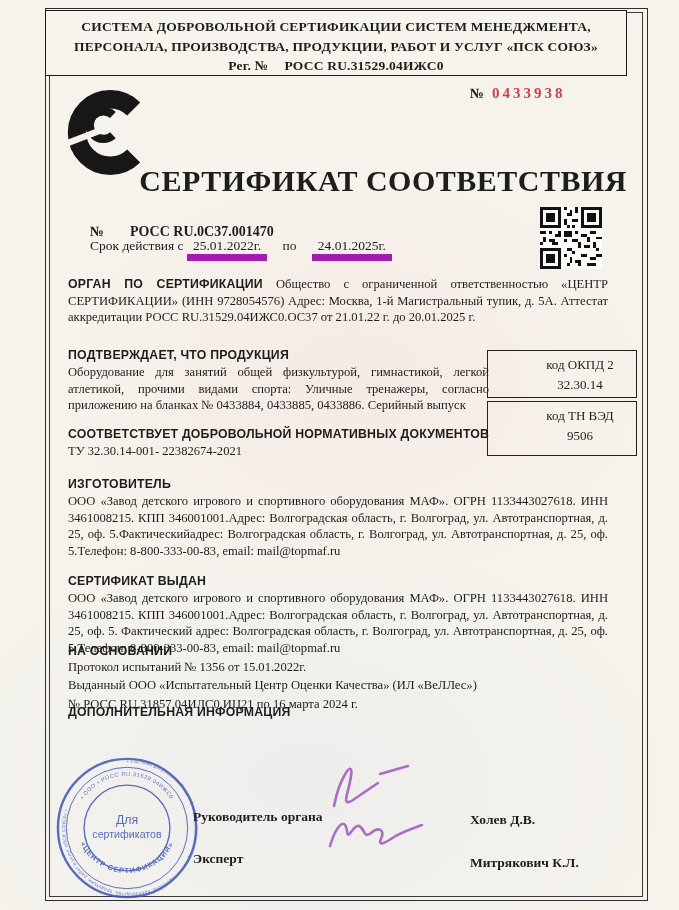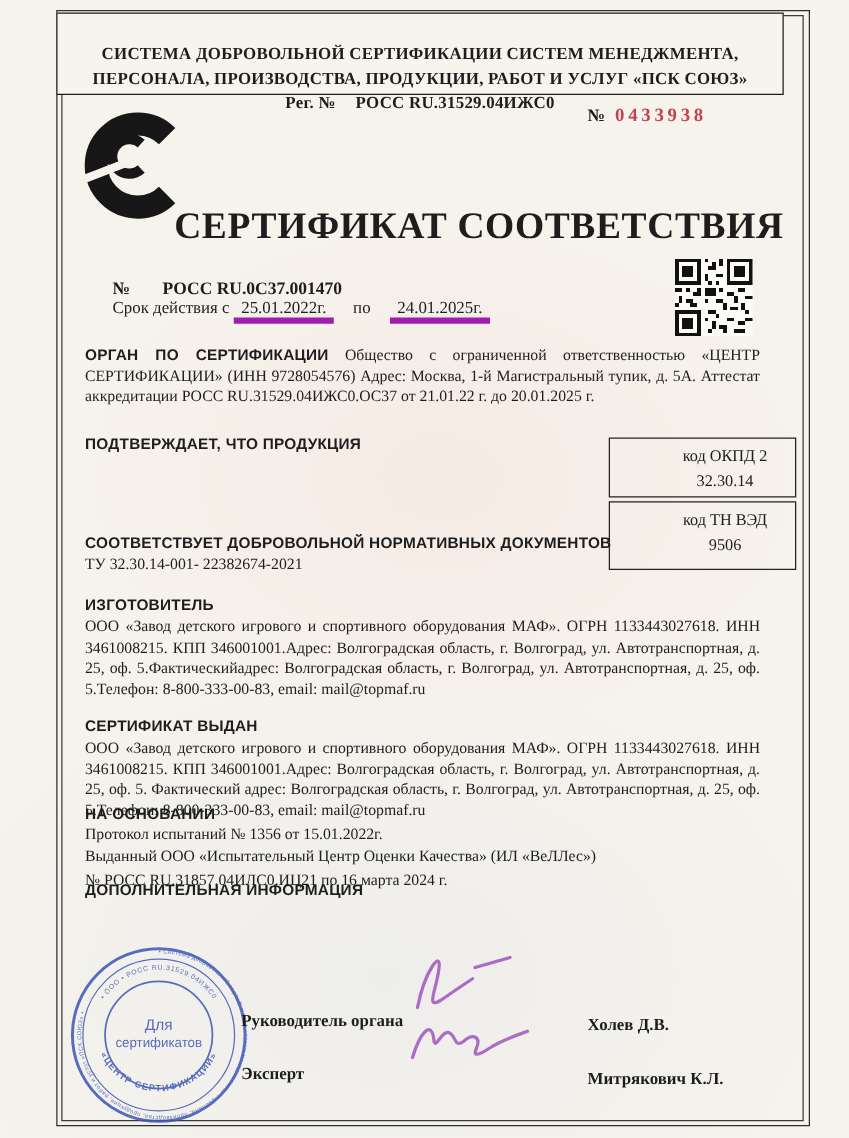--- a/index.html
+++ b/index.html
@@ -10,34 +10,34 @@
       radial-gradient(ellipse 420px 300px at 52% 42%, rgba(244,199,199,.20), transparent 70%),
       radial-gradient(ellipse 520px 360px at 45% 86%, rgba(188,204,236,.14), transparent 72%),
       #f6f3ec;
   }
   .abs{position:absolute;}
   
   .outer-frame{left:45px;top:8px;width:601px;height:891px;border:1.4px solid #2e2e2e;}
   .inner-frame{left:49px;top:12px;width:592px;height:883px;border:1px solid #3a3a3a;}
   .header-box{
     left:45px;top:10px;width:582px;height:66px;border:1.7px solid #1c1c1c;
-    background:#f7f4ed;text-align:center;padding-top:22px;box-sizing:border-box;
+    background:#f7f4ed;text-align:center;padding-top:6px;box-sizing:border-box;
     font-weight:bold;font-size:13.5px;line-height:1.45;letter-spacing:.2px;
   }
   .header-box .reg-line span{margin:0 8px;}
   
   .serial{left:470px;top:85px;font-size:14px;font-weight:bold;white-space:nowrap;}
   .serial .digits{color:#c8414f;letter-spacing:3px;font-size:15px;margin-left:8px;}
   
   .title{left:45px;top:164px;width:582px;text-align:right;
     font-size:30px;font-weight:bold;letter-spacing:.5px;}
   .cert-no{left:90px;top:224px;font-size:14px;font-weight:bold;}
   .cert-no .val{margin-left:26px;}
   .validity{left:90px;top:238px;font-size:13.5px;}
-  .validity .date{border-bottom:5px solid #a21caf;padding:0 6px 1px;}
+  .validity .date{border-bottom:7px solid #a21caf;padding:0 6px 1px;}
   .validity .mid{margin:0 12px;}
   
   .sec{left:68px;width:540px;}
   .sec-label{font-family:"Liberation Sans", sans-serif;font-weight:bold;font-size:12.3px;letter-spacing:.2px;}
   .sec-body{font-size:12.6px;line-height:1.32;text-align:justify;margin-top:2px;}
   .narrow{width:421px;}
   .basis-line{font-size:12.6px;line-height:1.45;}
   
   .code-box{left:487px;width:150px;border:1.5px solid #222;text-align:center;
     font-size:13px;line-height:1.5;padding-top:4px;box-sizing:border-box;background:transparent;padding-left:36px;}
@@ -152,20 +152,21 @@
 
 <div class="abs sec" style="top:276px;">
   <div class="sec-body" style="margin-top:0;">
     <span class="sec-label">ОРГАН ПО СЕРТИФИКАЦИИ</span>
     <span>Общество с ограниченной ответственностью «ЦЕНТР СЕРТИФИКАЦИИ» (ИНН 9728054576) Адрес: Москва, 1-й Магистральный тупик, д. 5А. Аттестат аккредитации РОСС RU.31529.04ИЖС0.ОС37 от 21.01.22 г. до 20.01.2025 г.</span>
   </div>
 </div>
 
 <div class="abs sec" style="top:348px;">
   <div class="sec-label">ПОДТВЕРЖДАЕТ, ЧТО ПРОДУКЦИЯ</div>
+  <div class="sec-body narrow">Оборудование для занятий общей физкультурой, гимнастикой, легкой атлетикой, прочими видами спорта: Уличные тренажеры, согласно приложению на бланках № 0433884, 0433885, 0433886. Серийный выпуск</div>
 </div>
 
 <div class="abs code-box code-box1">
   <div>код ОКПД 2</div>
   <div>32.30.14</div>
 </div>
 <div class="abs code-box code-box2">
   <div>код ТН ВЭД</div>
   <div>9506</div>
 </div>

